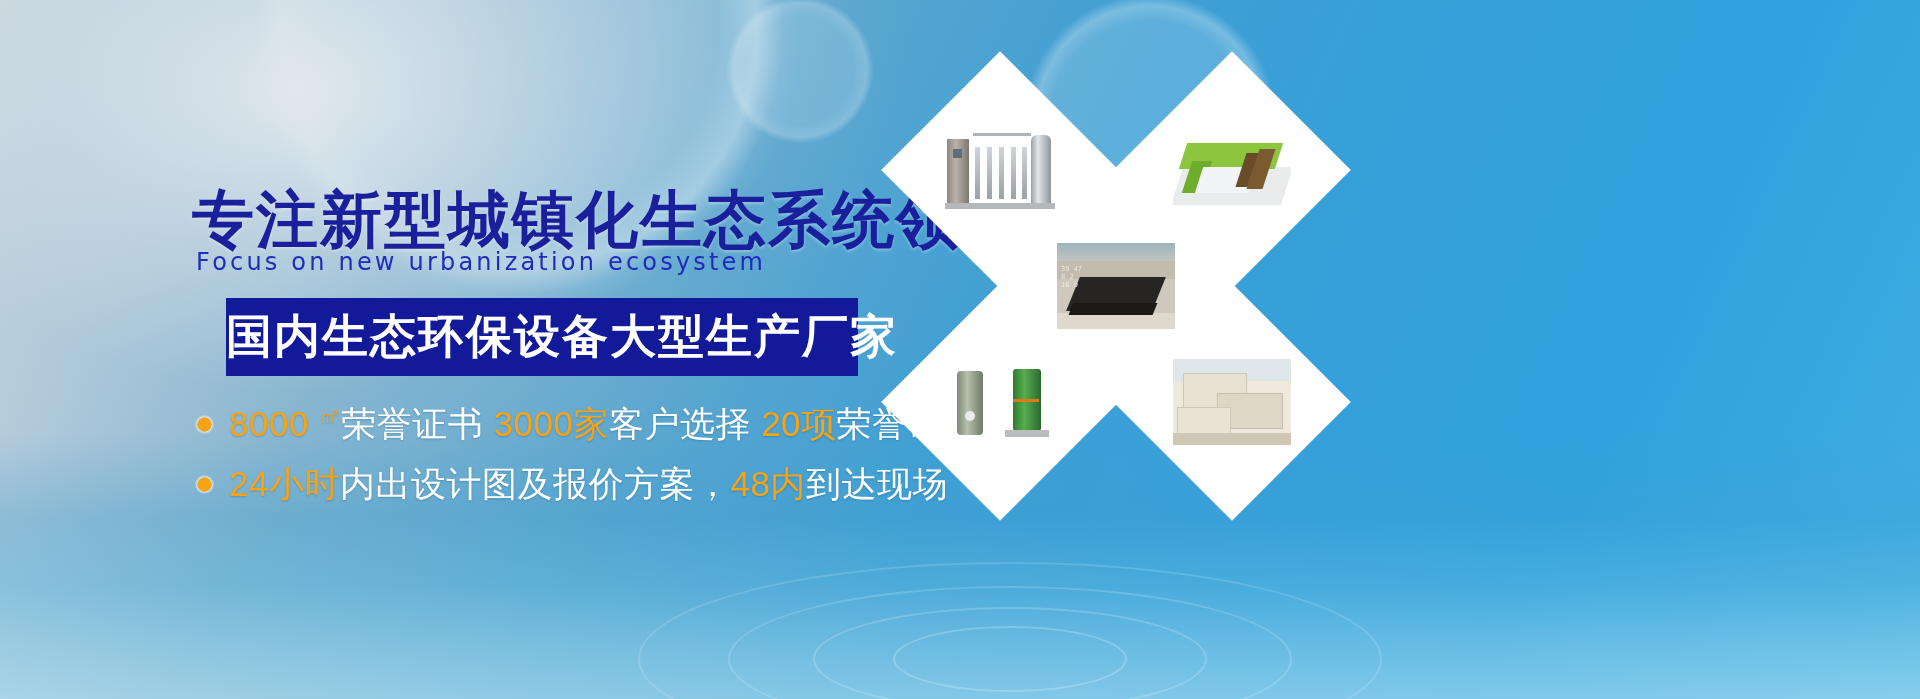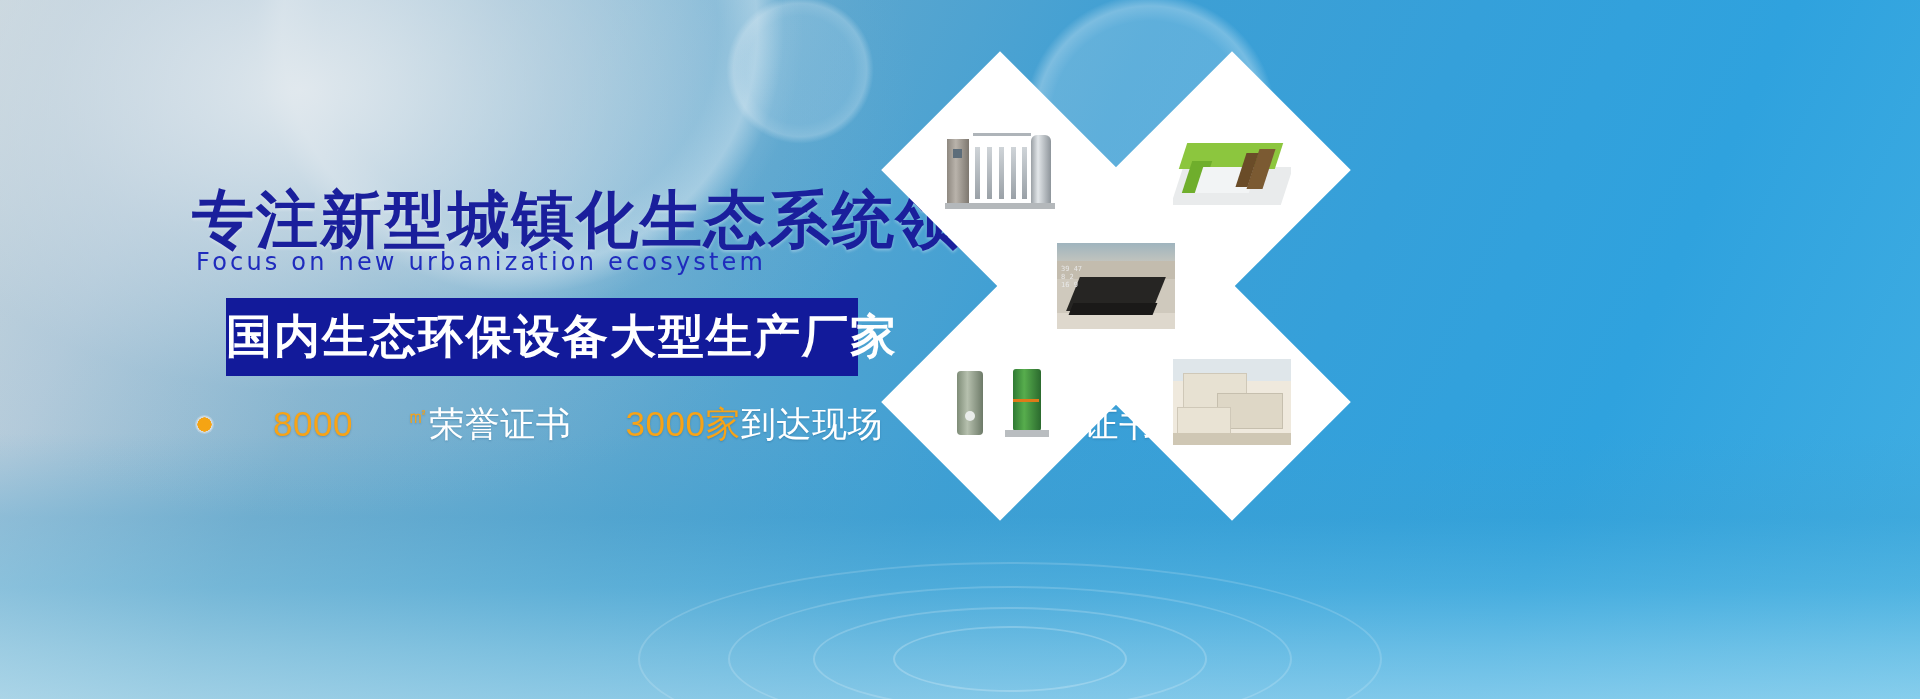--- a/index.html
+++ b/index.html
@@ -55,21 +55,21 @@
   }
   .bullets{position:absolute;left:196px;top:400px;}
   .brow{display:flex;align-items:center;height:48px;margin-bottom:12px;white-space:nowrap;}
   .dot{
     width:17px;height:17px;border-radius:50%;
     background:radial-gradient(circle at 50% 50%, #f5a413 0%, #f5a413 58%, #d6dde2 60%, #c9d2d8 100%);
     box-shadow:0 0 0 1px rgba(255,255,255,0.25);
     margin-right:16px;flex:0 0 auto;
   }
   .btext{font-size:35px;color:#ffffff;letter-spacing:0.5px;text-shadow:0 1px 2px rgba(0,60,100,0.25);}
-  .btext .hl{color:#f7a317;margin-left:44px;}
+  .btext .hl{color:#f7a317;}
   .sup{font-size:0.62em;vertical-align:super;}
 
   
   #collage{position:absolute;left:900px;top:40px;width:460px;height:500px;}
   .dia{
     position:absolute;width:168px;height:168px;background:#ffffff;
     transform:rotate(45deg);overflow:hidden;
   }
   .dia .inner{
     position:absolute;left:0;top:0;width:168px;height:168px;
@@ -142,24 +142,30 @@
 
     <div class="navybox">
       <div class="t">国内生态环保设备大型生产厂家</div>
     </div>
 
     <div class="bullets">
 
       <div class="brow">
         <span class="dot"></span>
         <span class="btext">
-          <span class="hl">8000 </span><span class="hl sup">㎡</span><span>荣誉证书 </span><span class="hl">3000家</span><span>到达现场 </span><span class="hl">20项</span><span>荣誉证书</span>
+          <span class="hl">8000 </span><span class="hl sup">㎡</span><span>荣誉证书 </span><span class="hl">3000家</span><span>客户选择 </span><span class="hl">20项</span><span>荣誉证书</span>
         </span>
       </div>
 
+      <div class="brow">
+        <span class="dot"></span>
+        <span class="btext">
+          <span class="hl">24小时</span><span>内出设计图及报价方案，</span><span class="hl">48内</span><span>到达现场</span>
+        </span>
+      </div>
 
     </div>
   </div>
 
   <div id="collage">
 
     <div class="dia" style="left:16px;top:46px;">
       <div class="inner">
         <div class="photo p1">
           <div class="cab"></div>

